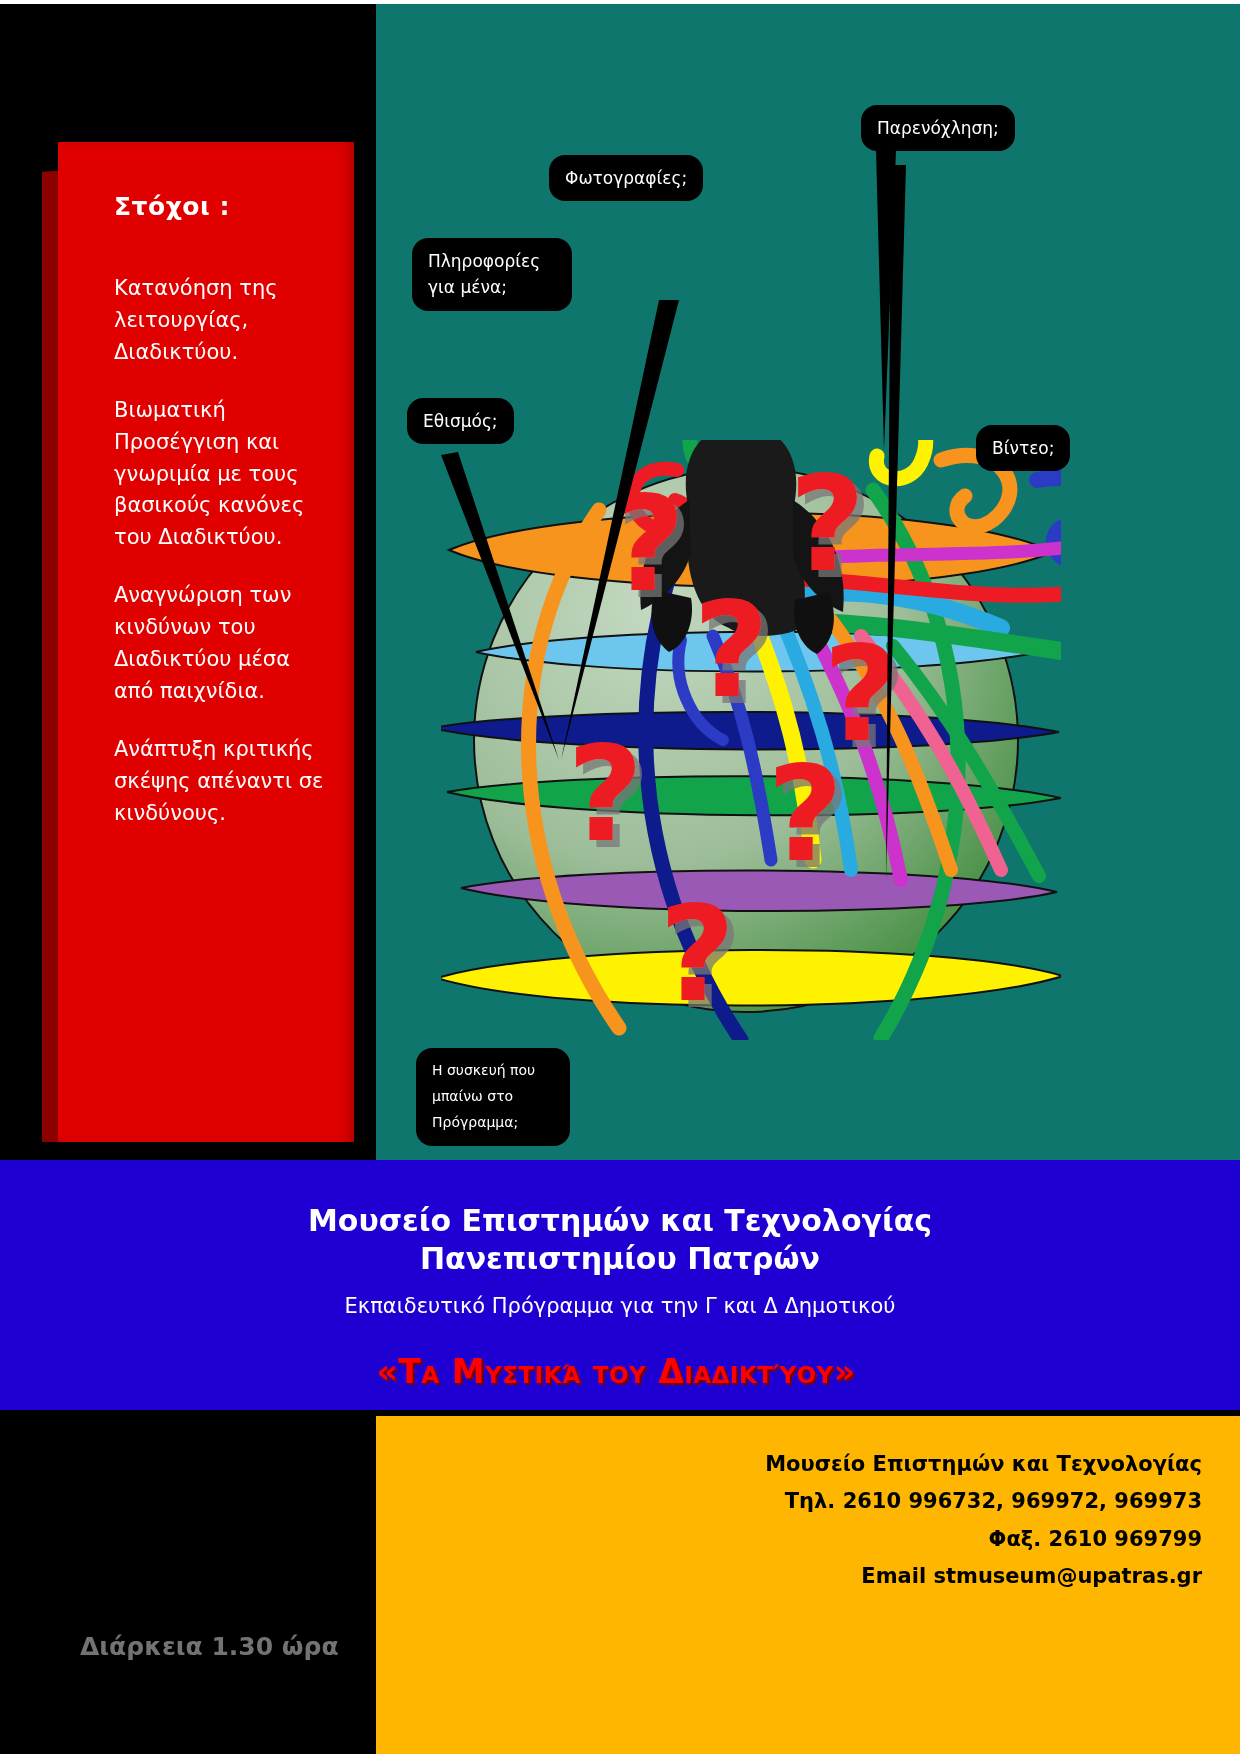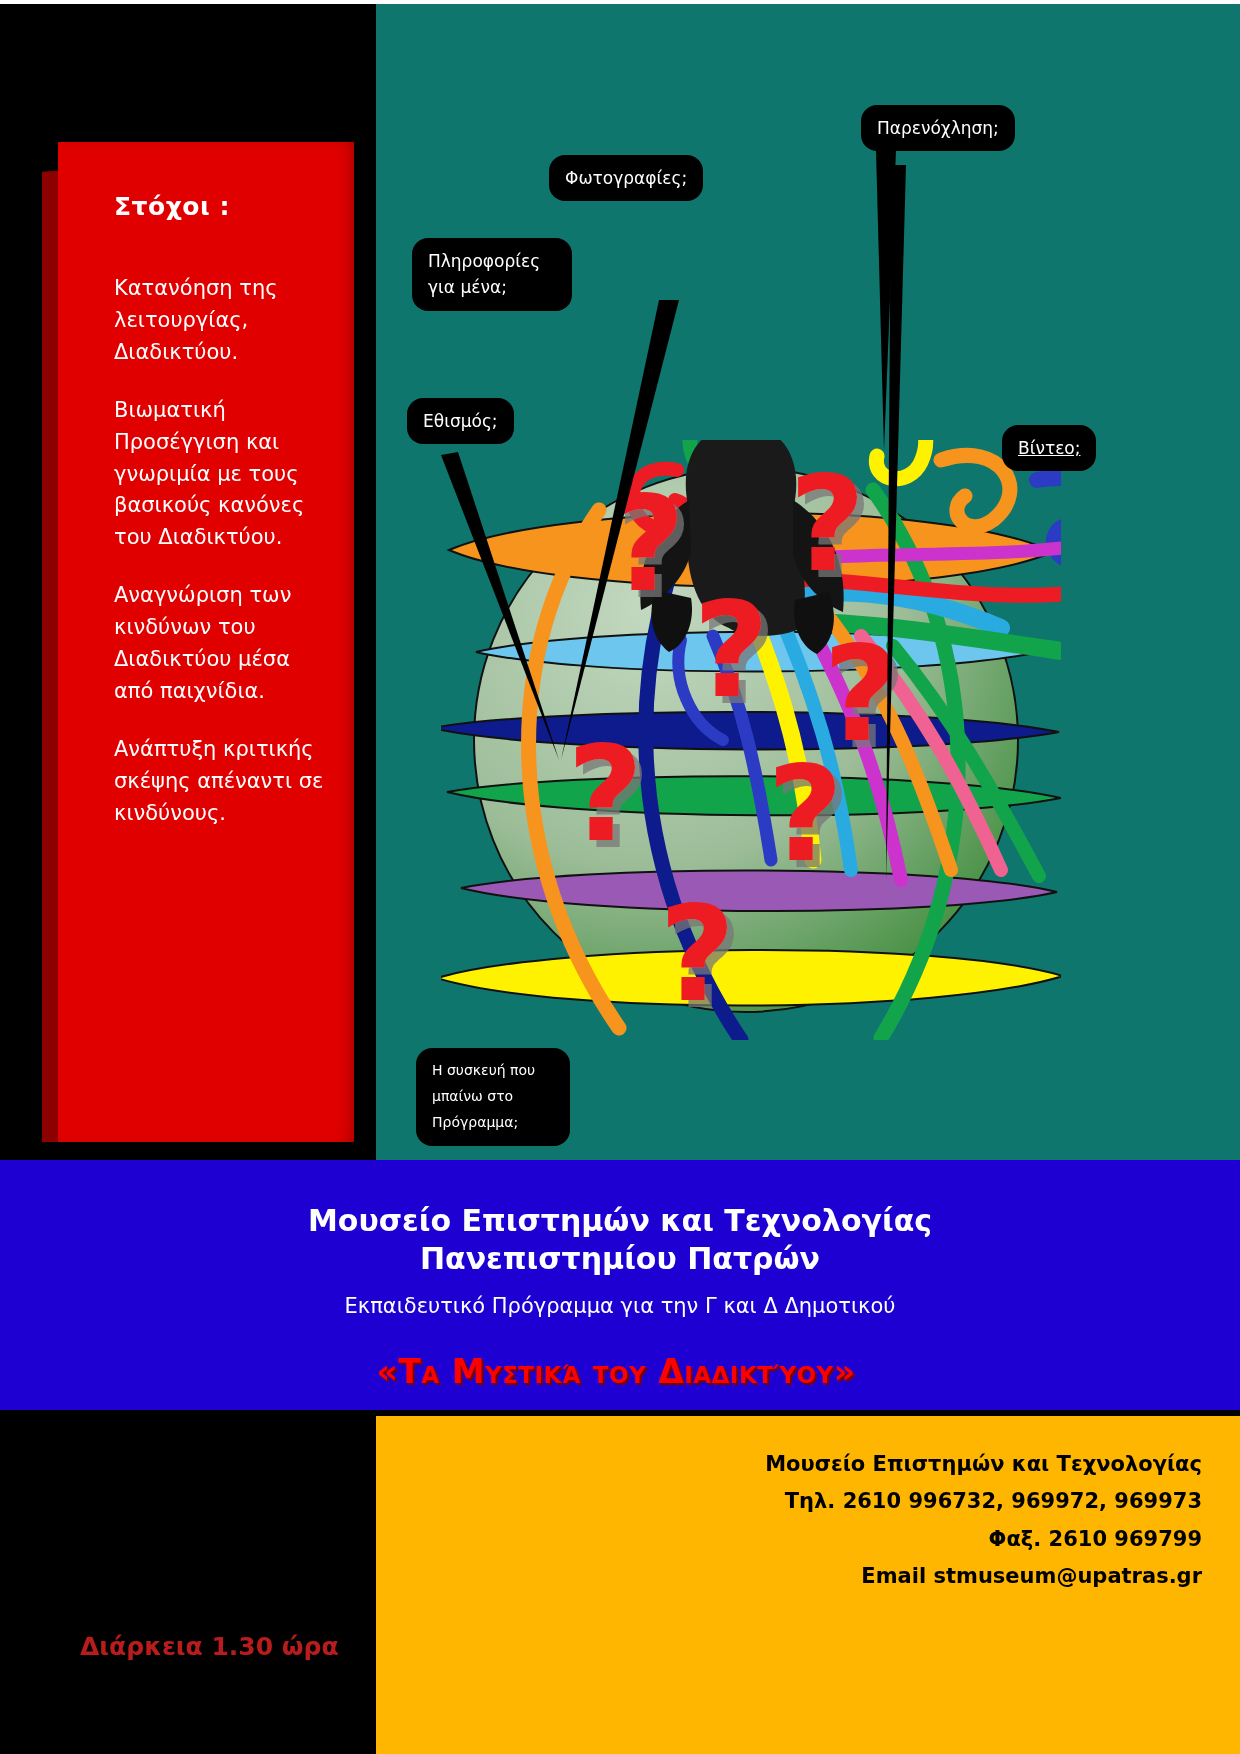--- a/index.html
+++ b/index.html
@@ -96,21 +96,21 @@
     position:absolute;left:376px;top:1416px;width:864px;height:338px;
     background:#ffb600;
   }
   .contact{
     position:absolute;right:38px;top:30px;
     text-align:right;color:#000000;
     font-size:21px;line-height:1.78;font-weight:bold;
   }
   .duration{
     position:absolute;left:80px;top:1632px;
-    color:#b91c1c;font-size:25px;font-weight:bold;z-index:6;
+    color:#737373;font-size:25px;font-weight:bold;z-index:6;
   }
 </style>
 </head>
 <body>
 
 <div class="poster">
 
   <div class="top-hairline"></div>
 
   <div class="black-col"></div>
@@ -206,21 +206,21 @@
       <polygon points="65,455 82,452 183,760" fill="#000"></polygon>
       <polygon points="515,165 530,165 510,880" fill="#000"></polygon>
       <polygon points="190,1100 205,1090 325,1010" fill="#000"></polygon>
     </svg>
 
     <div class="bubble" style="left:485px;top:105px;">Παρενόχληση;</div>
     <div class="bubble" style="left:173px;top:155px;">Φωτογραφίες;</div>
     <div class="bubble" style="left:36px;top:238px;width:128px;">Πληροφορίες
 για μένα;</div>
     <div class="bubble" style="left:31px;top:398px;">Εθισμός;</div>
-    <div class="bubble" style="left:626px;top:425px;text-decoration:underline;">Βίντεο;</div>
+    <div class="bubble" style="left:600px;top:425px;">Βίντεο;</div>
     <div class="bubble" style="left:40px;top:1048px;width:122px;font-size:14px;line-height:1.85;">Η συσκευή που
 μπαίνω  στο
 Πρόγραμμα;</div>
   </div>
 
   <div class="blue-band">
     <div class="blue-inner">
       <p class="org-line">Μουσείο  Επιστημών και Τεχνολογίας</p>
       <p class="org-line">Πανεπιστημίου Πατρών</p>
       <p class="prog-sub">Εκπαιδευτικό Πρόγραμμα για την Γ και Δ Δημοτικού</p>

